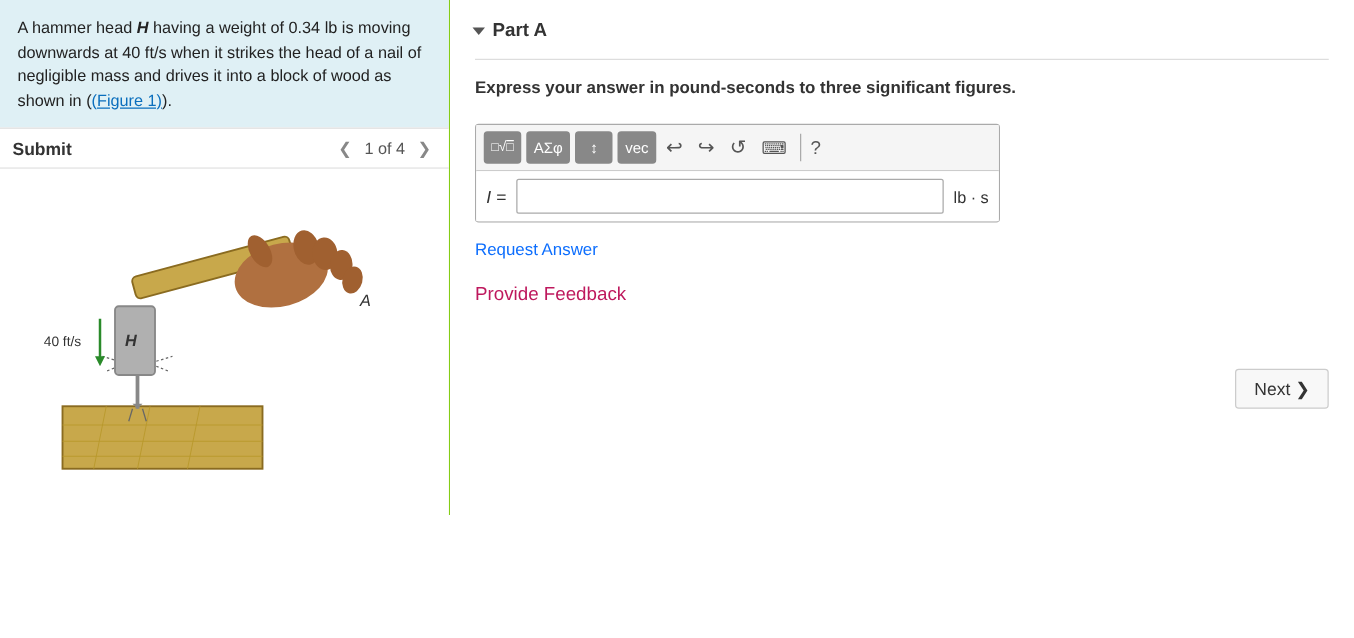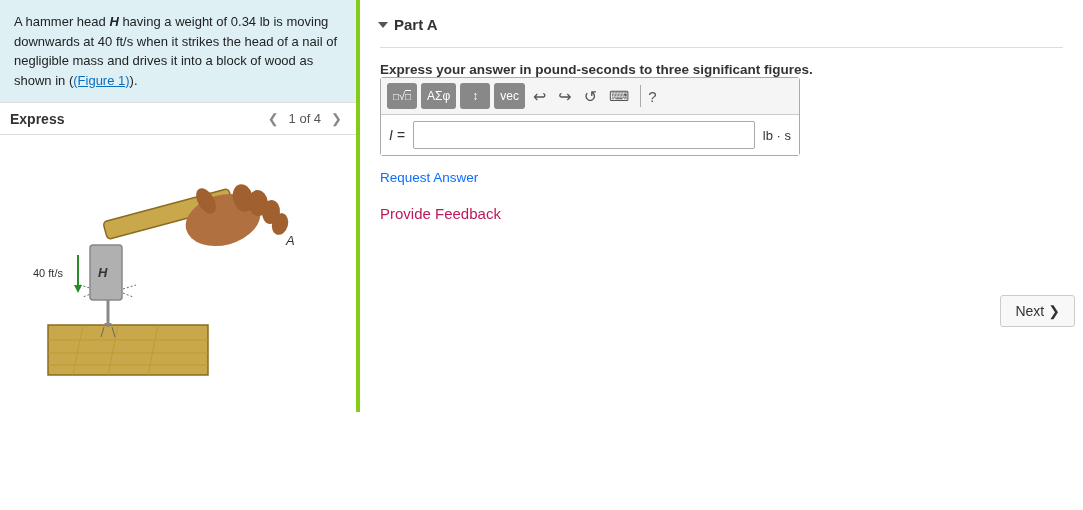--- a/index.html
+++ b/index.html
@@ -14,21 +14,21 @@
       display: flex;
     }
 
     
     .left-panel {
       width: 360px;
       min-width: 360px;
       height: 412px;
       display: flex;
       flex-direction: column;
-      border-right: 4px solid #84cc16;
+      border-right: 1px solid #84cc16;
     }
 
     .problem-text {
       background: #dff0f5;
       padding: 12px 14px;
       font-size: 13px;
       line-height: 1.5;
       color: #222;
     }
 
@@ -121,21 +121,21 @@
       font-size: 13.5px;
       color: #333;
       line-height: 1.6;
       margin-bottom: 10px;
     }
 
     .express-text {
       font-size: 13.5px;
       color: #333;
       font-weight: bold;
-      margin-bottom: 0;
+      margin-bottom: 22px;
     }
 
     
     .math-toolbar-container {
       border: 1px solid #aaa;
       border-radius: 3px;
       display: inline-block;
       margin-bottom: 14px;
       width: 420px;
     }
@@ -253,21 +253,21 @@
 
     .feedback-link {
       color: #be185d;
       text-decoration: none;
       font-size: 15px;
       cursor: pointer;
     }
 
     .next-btn {
       position: absolute;
-      right: 8px;
+      right: 20px;
       top: 295px;
       background: #f8f8f8;
       color: #333;
       border: 1px solid #ccc;
       border-radius: 3px;
       padding: 7px 14px;
       font-size: 14px;
       cursor: pointer;
       display: flex;
       align-items: center;
@@ -295,21 +295,21 @@
 
 <div class="left-panel">
 
   <div class="problem-text">
     <span>
       A hammer head <span class="italic bold">H</span> having a weight of 0.34 lb is moving downwards at 40 ft/s when it strikes the head of a nail of negligible mass and drives it into a block of wood as shown in (<span class="underline" style="color:#0a6ebd; cursor:pointer;">(Figure 1)</span>).
     </span>
   </div>
 
   <div class="figure-header">
-    <span class="figure-label">Express</span>
+    <span class="figure-label">Submit</span>
     <div class="figure-nav">
       <button class="nav-arrow">❮</button>
       <span>1 of 4</span>
       <button class="nav-arrow">❯</button>
     </div>
   </div>
 
   <div class="figure-area">
     <div class="hammer-svg-container">
       <svg width="300" height="240" viewBox="0 0 300 240">

